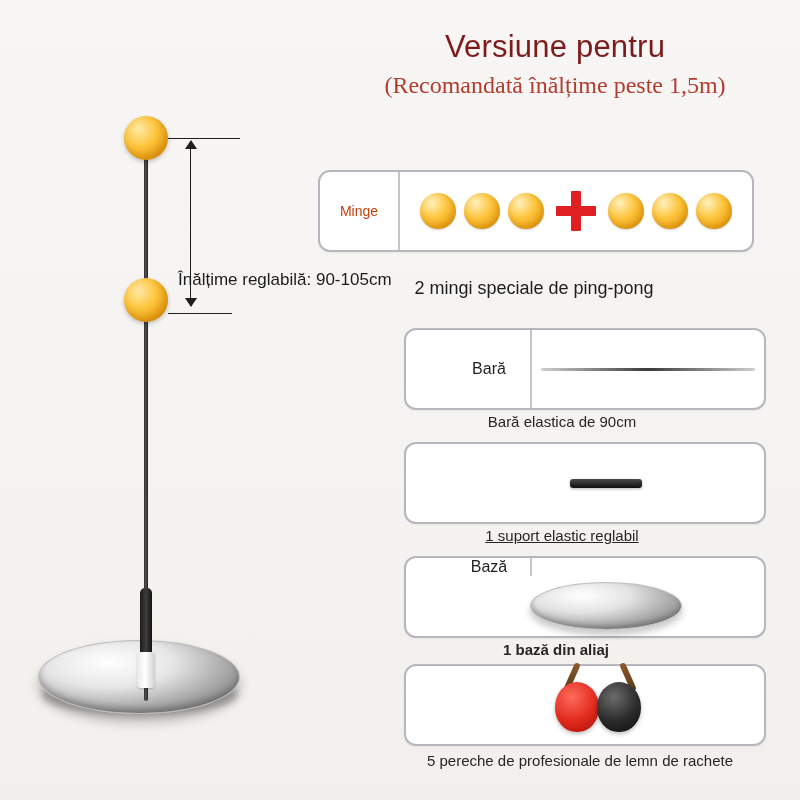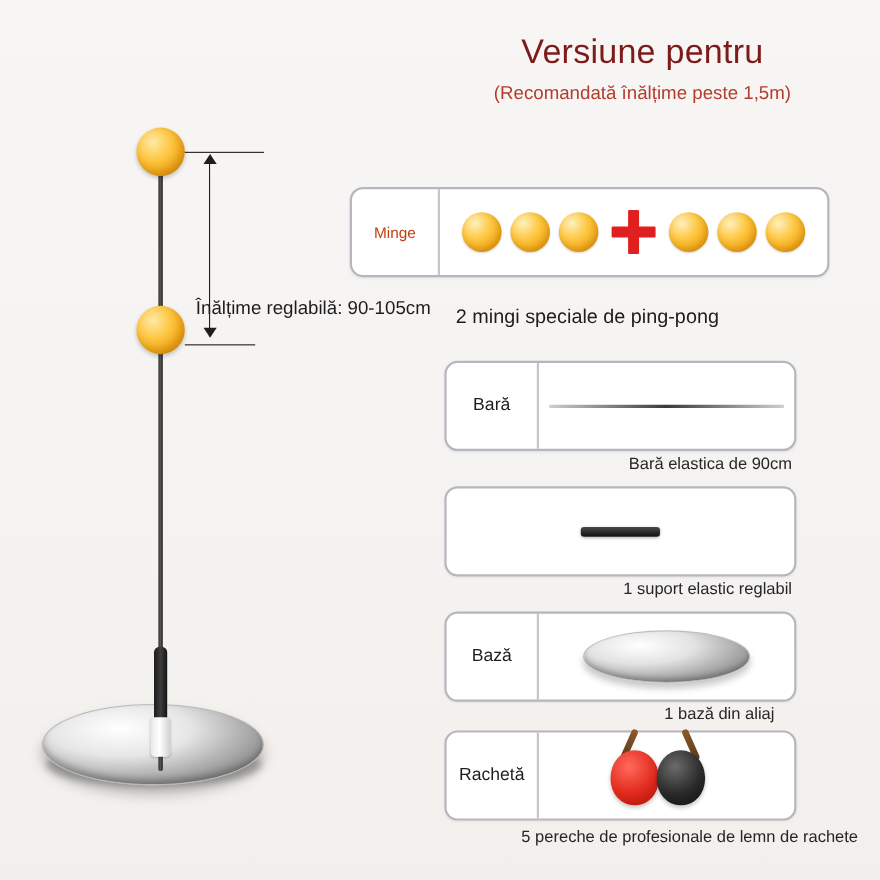--- a/index.html
+++ b/index.html
@@ -12,39 +12,40 @@
     height: 800px;
     position: relative;
     overflow: hidden;
     font-family: "Liberation Sans", sans-serif;
     background: linear-gradient(180deg, #f8f6f4 0%, #f5f3f1 60%, #f2efec 100%);
   }
 
   
   .headline {
     position: absolute;
-    left: 369px;
+    left: 340px;
     top: 28px;
     width: 430px;
     text-align: center;
     color: #7b1a1a;
   }
   .headline .line1,
   .headline .line2 {
     font-size: 31px;
     line-height: 38px;
     font-weight: 400;
     color: #7d1b1b;
     letter-spacing: 0.2px;
   }
   .headline .sub {
     margin-top: 6px;
-    font-size: 17px;
+    font-size: 24px;
     line-height: 26px;
     color: #b33c2e;
+    font-family: Liberation Serif, serif;
   }
 
   
   .device {
     position: absolute;
     left: 20px;
     top: 100px;
     width: 300px;
     height: 650px;
   }
@@ -198,34 +199,35 @@
   .caption {
     position: absolute;
     font-size: 18px;
     color: #1d1d1d;
     text-align: center;
   }
   .caption-small {
     position: absolute;
     font-size: 15px;
     color: #262626;
-    text-align: right;
+    text-align: center;
   }
 
   .panel {
     position: absolute;
     left: 404px;
     width: 316px;
     height: 78px;
     border: 2px solid #b6b6be;
     border-radius: 12px;
     background: #ffffff;
     display: flex;
     align-items: stretch;
     box-shadow: 0 1px 2px rgba(0,0,0,0.05);
+    padding-left: 42px;
   }
   .panel .p-label {
     width: 82px;
     display: flex;
     align-items: center;
     justify-content: center;
     font-size: 16px;
     color: #1f1f1f;
     border-right: 2px solid #c4c4cb;
   }
@@ -335,32 +337,31 @@
     <div class="rod"></div>
   </div>
 </div>
 <div class="caption-small" style="left:404px; top:413px; width:316px;">Bară elastica de 90cm</div>
 
 <div class="panel" style="top:442px;">
   <div class="p-art">
     <div class="clamp"></div>
   </div>
 </div>
-<div class="caption-small" style="left:404px; top:527px; width:316px;">1 suport elastic reglabil</div>
-
-<div class="panel" style="top:556px;">
+<div class="caption-small" style="left:404px; top:527px; width:316px;text-decoration:underline;">1 suport elastic reglabil</div>
+
+<div class="panel" style="top:556px;flex-direction:column;">
   <div class="p-label">Bază</div>
   <div class="p-art">
     <div class="disc"></div>
   </div>
 </div>
-<div class="caption-small" style="left:388px; top:641px; width:316px;">1 bază din aliaj</div>
+<div class="caption-small" style="left:398px; top:641px; width:316px;font-weight:bold;">1 bază din aliaj</div>
 
 <div class="panel" style="top:664px;">
-  <div class="p-label">Rachetă</div>
   <div class="p-art">
     <div class="paddles">
       <div class="handle handle-left"></div>
       <div class="handle handle-right"></div>
       <div class="paddle paddle-red"></div>
       <div class="paddle paddle-black"></div>
     </div>
   </div>
 </div>
 <div class="caption-small" style="left:380px; top:752px; width:400px;">5 pereche de profesionale de lemn de rachete</div>

